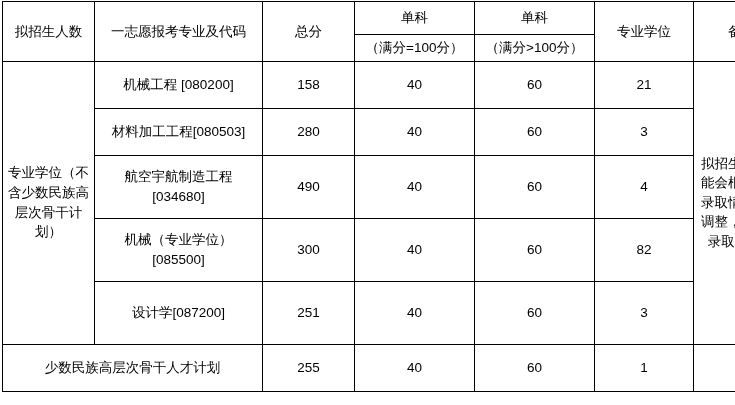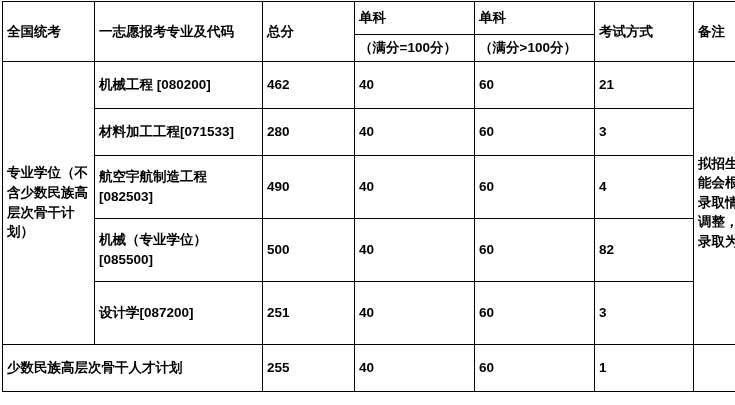--- a/index.html
+++ b/index.html
@@ -16,22 +16,23 @@
   }
   table.score-table {
     border-collapse: collapse;
     width: 731px;
     margin: 1px 0 0 2px;
     table-layout: fixed;
   }
   table.score-table td,
   table.score-table th {
     border: 1px solid #000000;
+    text-align: center;
     vertical-align: middle;
-    font-weight: bold;
+    font-weight: normal;
     font-size: 13.5px;
     line-height: 1.45;
     padding: 3px 4px;
   }
   .col-method   { width: 92px; }
   .col-major    { width: 168px; }
   .col-total    { width: 92px; }
   .col-sub1     { width: 120px; }
   .col-sub2     { width: 120px; }
   .col-plan     { width: 99px; }
@@ -77,60 +78,60 @@
     <col class="col-method">
     <col class="col-major">
     <col class="col-total">
     <col class="col-sub1">
     <col class="col-sub2">
     <col class="col-plan">
     <col class="col-remark">
   </colgroup>
   <thead>
     <tr>
-      <td class="head-top" rowspan="2">全国统考</td>
+      <td class="head-top" rowspan="2">拟招生人数</td>
       <td class="head-top" rowspan="2">一志愿报考专业及代码</td>
       <td class="head-top" rowspan="2">总分</td>
       <td class="head-top head-sub-label">单科</td>
       <td class="head-top head-sub-label">单科</td>
-      <td class="head-top" rowspan="2">考试方式</td>
+      <td class="head-top" rowspan="2">专业学位</td>
       <td class="head-top" rowspan="2">备注</td>
     </tr>
     <tr>
       <td class="head-sub-detail">（满分=100分）</td>
       <td class="head-sub-detail">（满分&gt;100分）</td>
     </tr>
   </thead>
   <tbody>
     <tr class="body-row">
       <td class="cell-method" rowspan="5">专业学位（不含少数民族高层次骨干计划）</td>
       <td class="cell-major">机械工程 [080200]</td>
-      <td>462</td>
+      <td>158</td>
       <td>40</td>
       <td>60</td>
       <td>21</td>
       <td class="cell-remark" rowspan="5">拟招生人数可能会根据复试录取情况略有调整，以实际录取为准。</td>
     </tr>
     <tr class="body-row">
-      <td class="cell-major">材料加工工程[071533]</td>
+      <td class="cell-major">材料加工工程[080503]</td>
       <td>280</td>
       <td>40</td>
       <td>60</td>
       <td>3</td>
     </tr>
     <tr class="tall-row">
-      <td class="cell-major">航空宇航制造工程[082503]</td>
+      <td class="cell-major">航空宇航制造工程[034680]</td>
       <td>490</td>
       <td>40</td>
       <td>60</td>
       <td>4</td>
     </tr>
     <tr class="tall-row">
       <td class="cell-major">机械（专业学位）[085500]</td>
-      <td>500</td>
+      <td>300</td>
       <td>40</td>
       <td>60</td>
       <td>82</td>
     </tr>
     <tr class="tall-row">
       <td class="cell-major">设计学[087200]</td>
       <td>251</td>
       <td>40</td>
       <td>60</td>
       <td>3</td>

